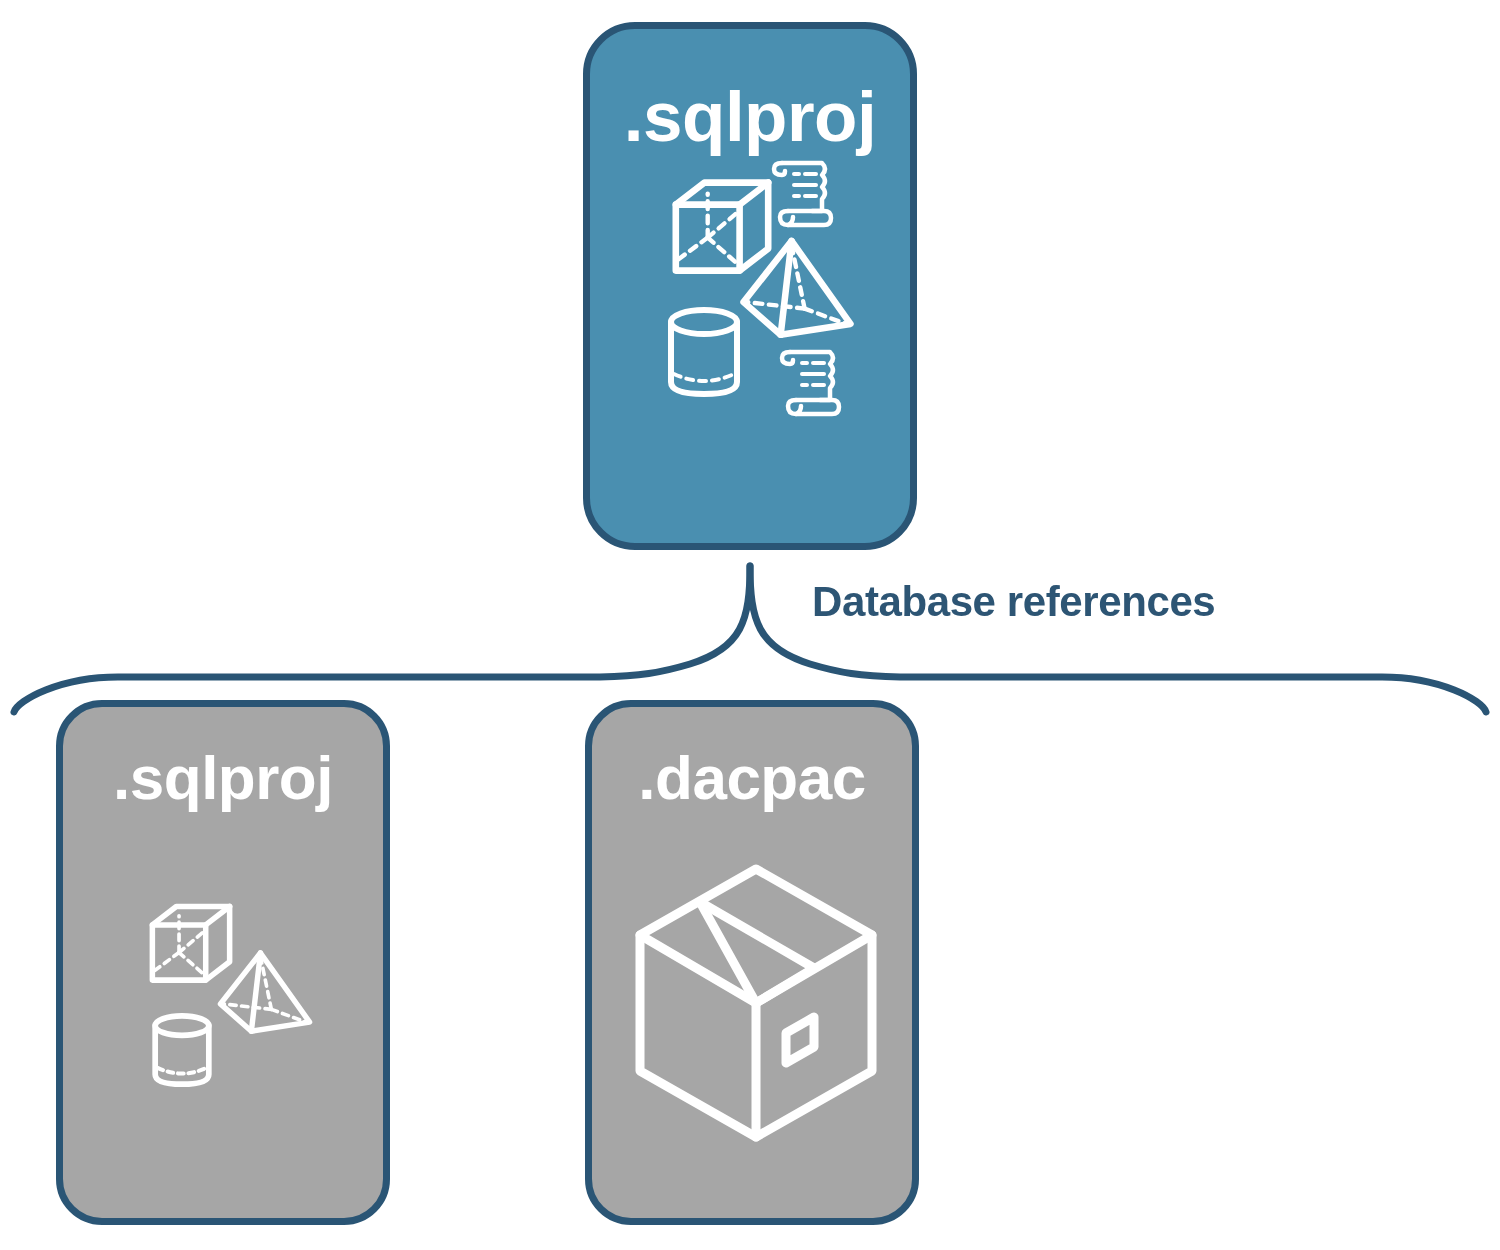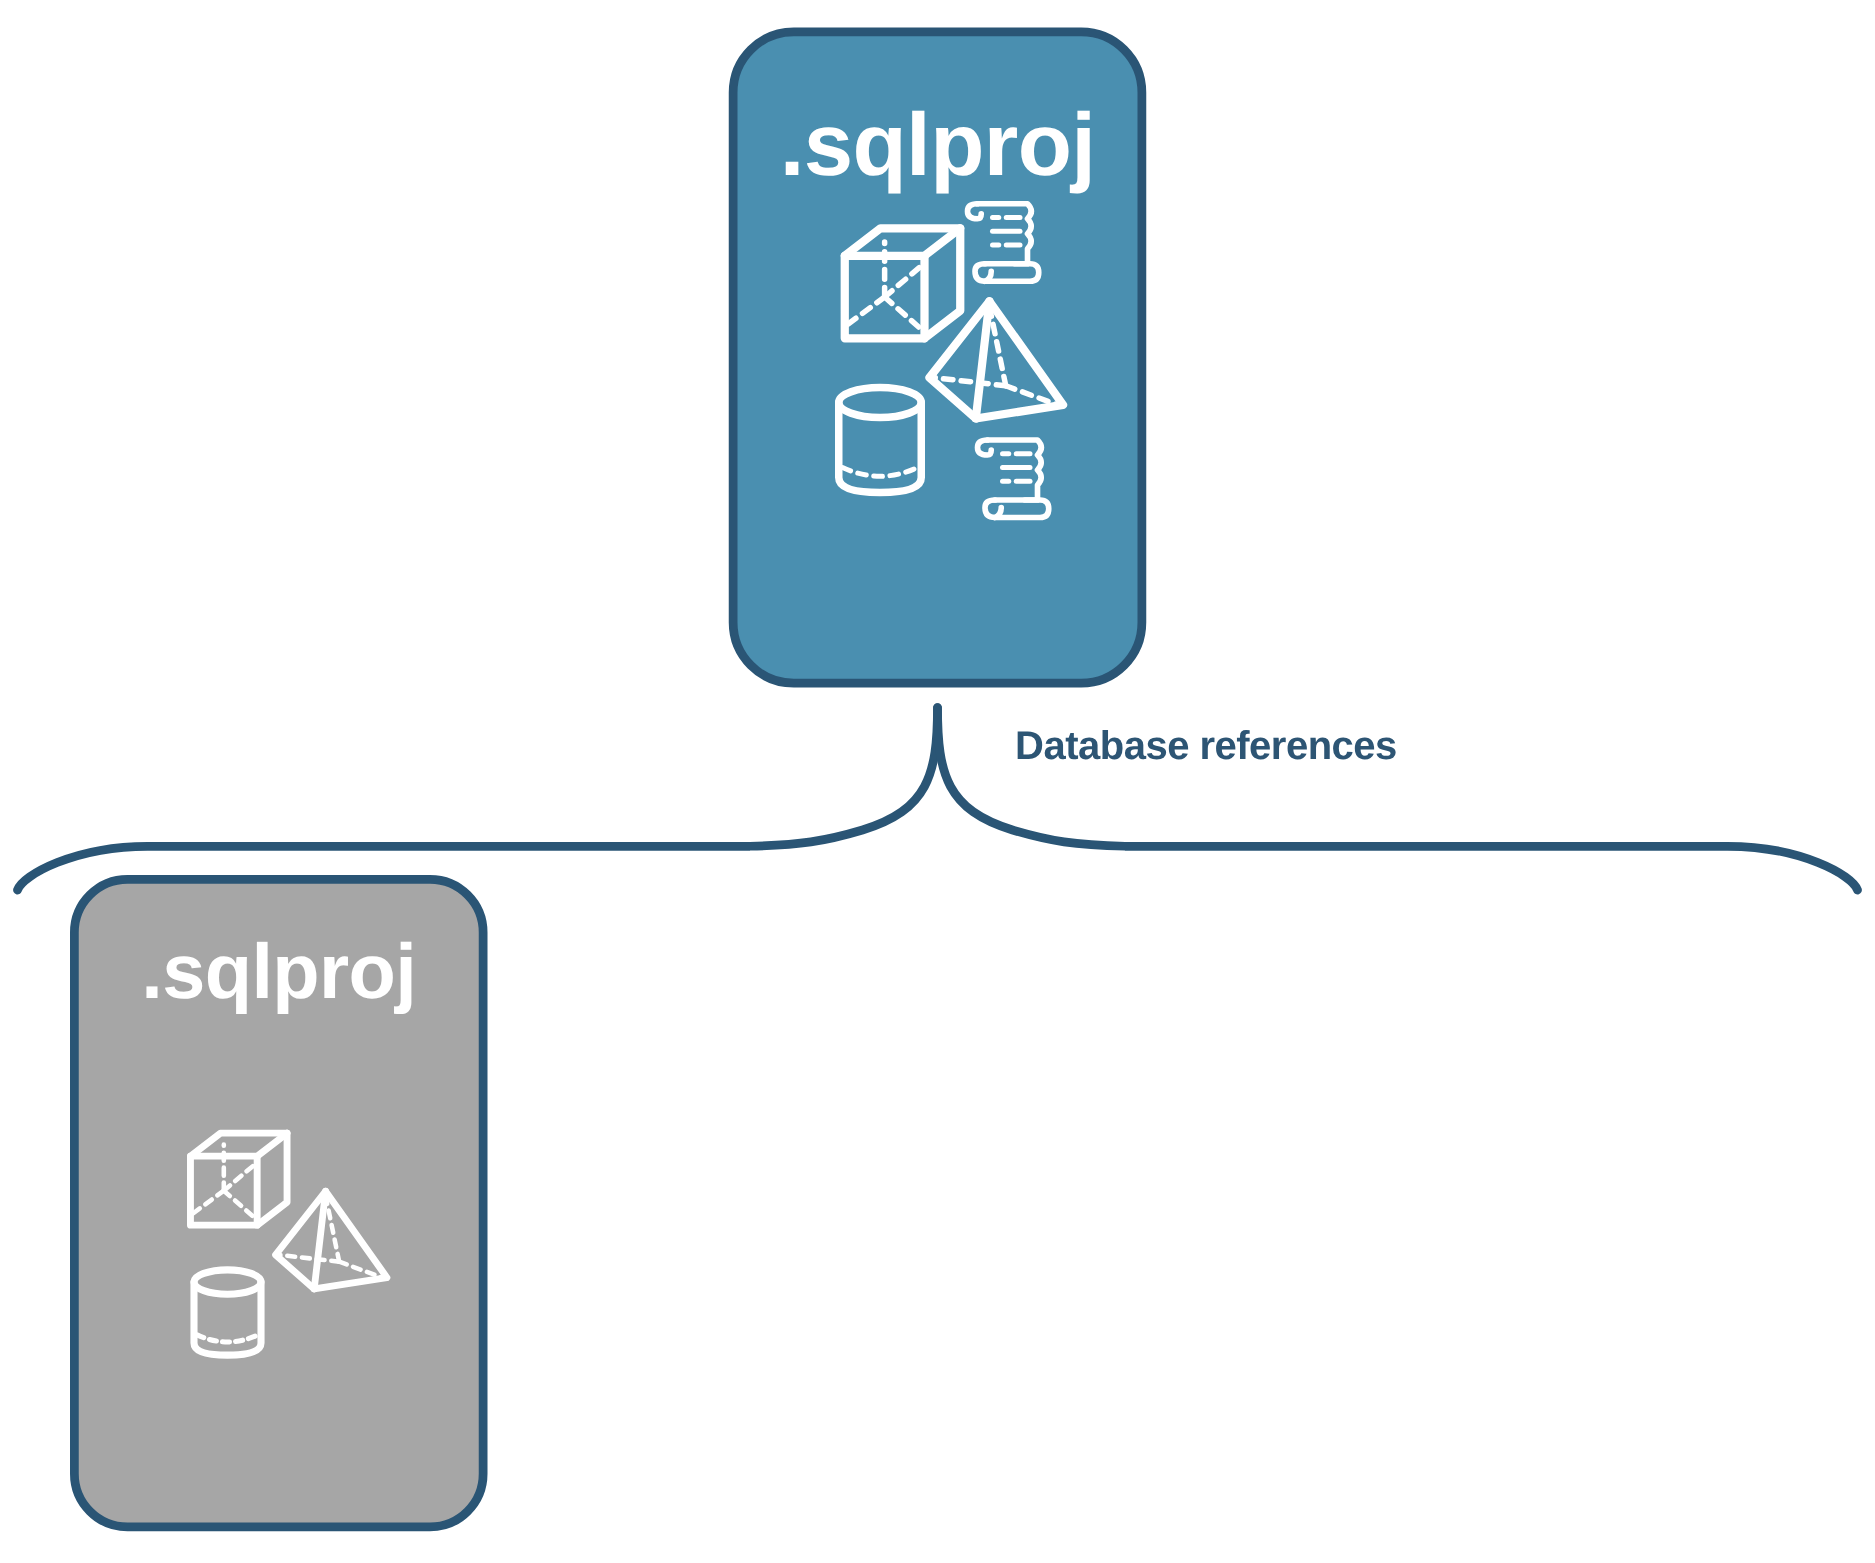--- a/index.html
+++ b/index.html
@@ -78,21 +78,21 @@
     top: 0;
     width: 1500px;
     height: 1250px;
     pointer-events: none;
   }
 
   .brace-label {
     position: absolute;
     left: 812px;
     top: 578px;
-    font-size: 32px;
+    font-size: 42px;
     font-weight: bold;
     color: #2d5574;
     letter-spacing: -0.4px;
     white-space: nowrap;
   }
 </style>
 </head>
 <body>
 
 <div id="diagram-root">
@@ -219,15 +219,40 @@
         <g fill="none" stroke="#ffffff" stroke-width="7" stroke-linejoin="round" stroke-linecap="round">
           <ellipse cx="40" cy="18" rx="33" ry="12"></ellipse>
           <path d="M7 18 L7 78 Q7 90 40 90 Q73 90 73 78 L73 18"></path>
         </g>
         <path d="M10 70 Q40 84 70 70" fill="none" stroke="#ffffff" stroke-width="5" stroke-dasharray="7 6" stroke-linecap="round"></path>
       </svg>
 
     </div>
   </div>
 
+  <div class="node-box child c2">
+    <div class="node-label">.dacpac</div>
+    <div class="icon-area">
+
+      <svg width="244" height="280" viewBox="0 0 244 280" style="left:42px; top:54px;">
+        <g fill="none" stroke="#ffffff" stroke-width="9" stroke-linejoin="round" stroke-linecap="round">
+
+          <polygon points="122,6 238,72 238,208 122,274 6,208 6,72"></polygon>
+
+          <line x1="122" y1="140" x2="122" y2="274"></line>
+
+          <line x1="6" y1="72" x2="122" y2="140"></line>
+
+          <line x1="238" y1="72" x2="122" y2="140"></line>
+
+          <line x1="66" y1="39" x2="180" y2="105"></line>
+          <line x1="122" y1="140" x2="180" y2="105"></line>
+          <line x1="66" y1="39" x2="122" y2="140"></line>
+        </g>
+
+        <polygon points="152,170 180,154 180,184 152,200" fill="none" stroke="#ffffff" stroke-width="9" stroke-linejoin="round"></polygon>
+      </svg>
+
+    </div>
+  </div>
 
 
 </div>
 
 </body></html>

